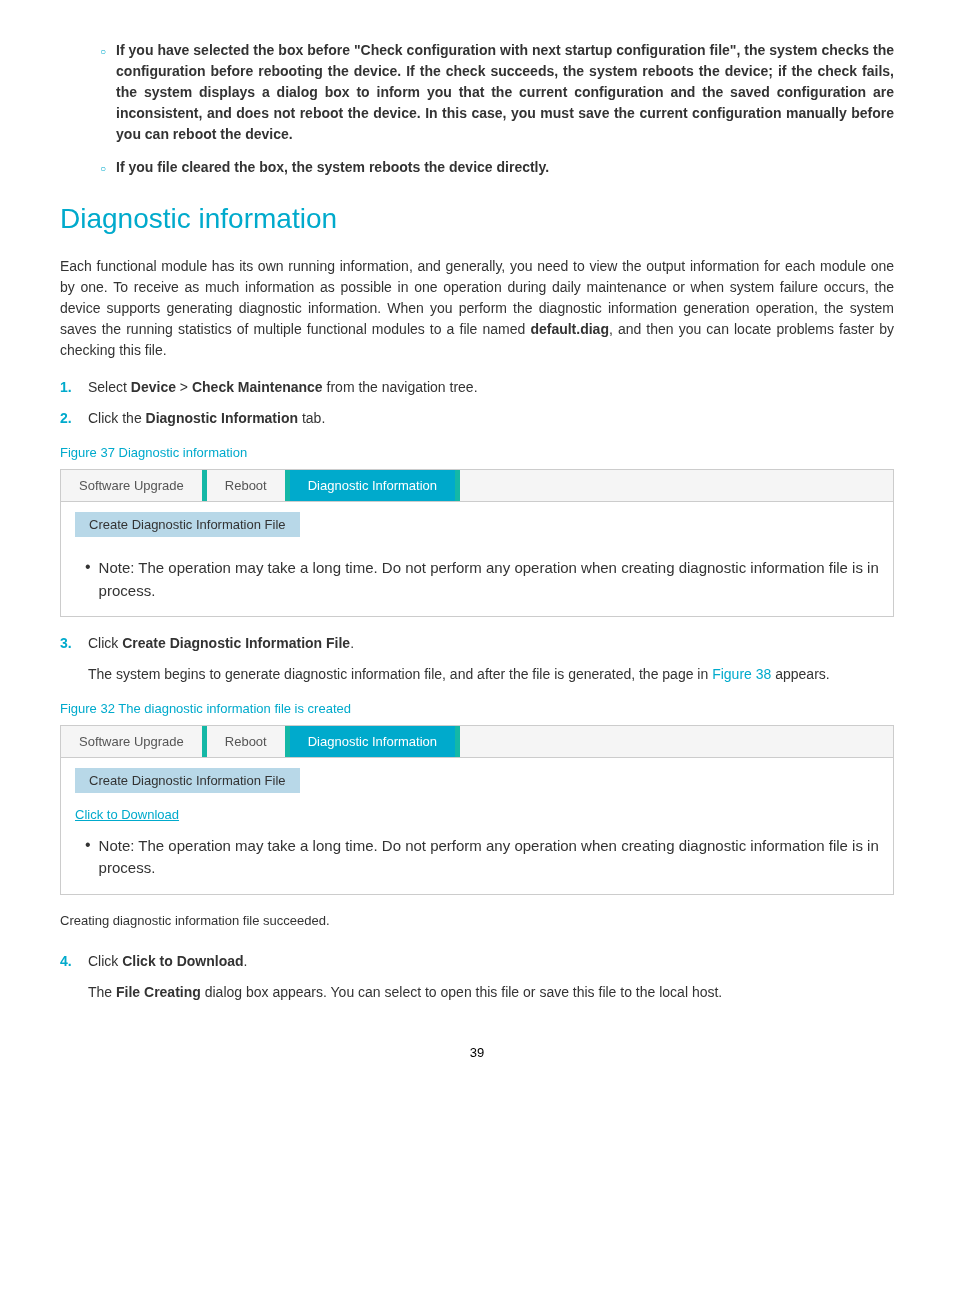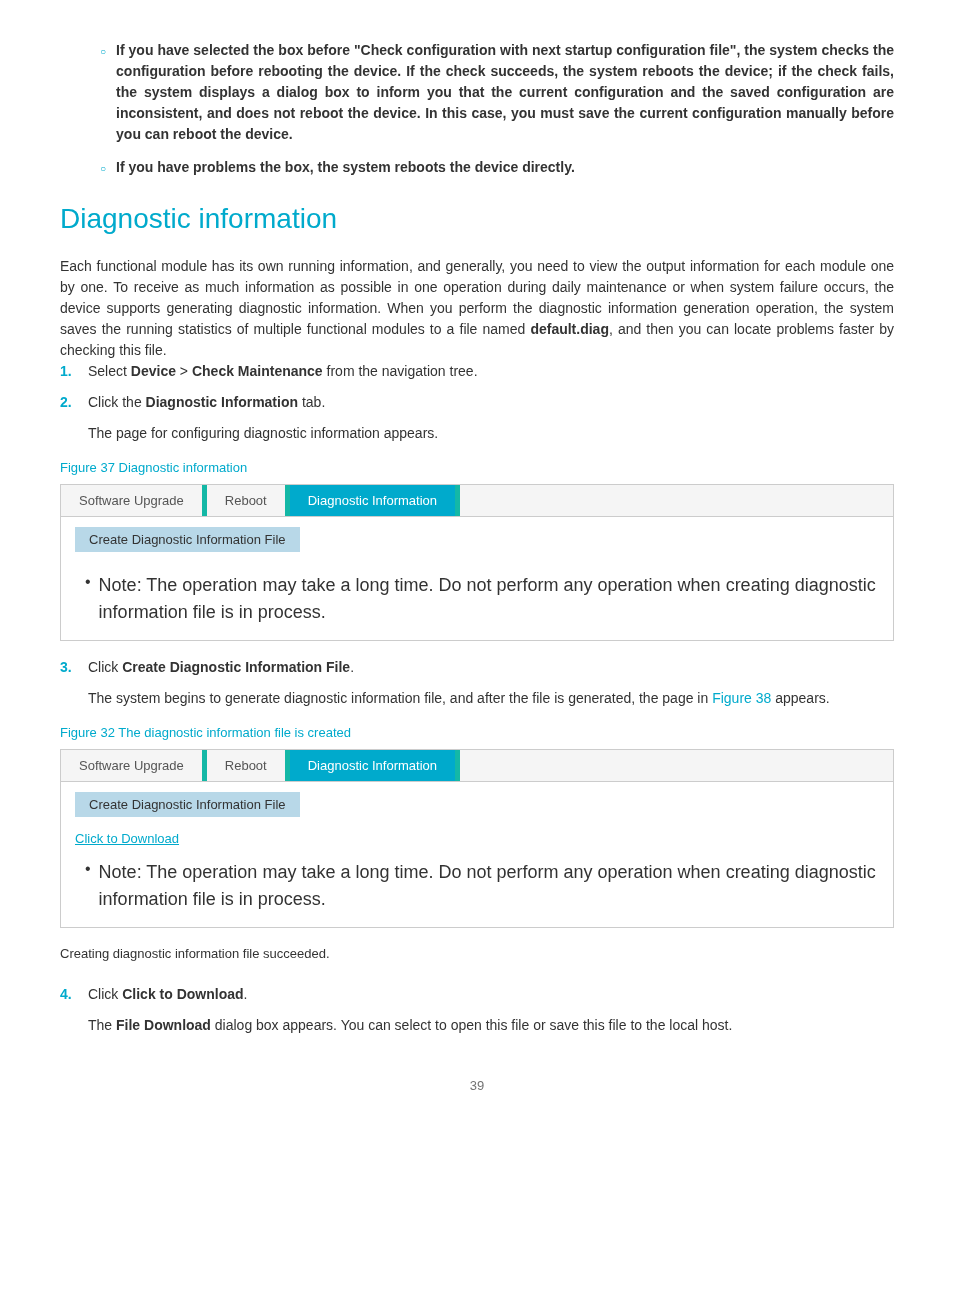--- a/index.html
+++ b/index.html
@@ -42,20 +42,21 @@
     .section-heading {
       font-size: 28px;
       color: #00aacc;
       font-weight: normal;
       margin-bottom: 16px;
       margin-top: 10px;
     }
 
     .body-paragraph {
       text-align: justify;
+      margin-bottom: 16px;
       margin-left: 0;
     }
 
     .numbered-list {
       margin-left: 0;
       margin-bottom: 10px;
     }
 
     .numbered-item {
       display: flex;
@@ -136,21 +137,21 @@
       margin-left: 10px;
     }
 
     .note-bullet {
       font-size: 16px;
       margin-right: 8px;
       margin-top: -2px;
     }
 
     .note-text {
-      font-size: 18px;
+      font-size: 15px;
       color: #333;
     }
 
     .click-download-link {
       color: #00aacc;
       text-decoration: underline;
       cursor: pointer;
       display: block;
       margin-bottom: 10px;
       font-size: 13px;
@@ -158,21 +159,21 @@
 
     .success-text {
       font-size: 13px;
       color: #333;
       margin-top: 8px;
     }
 
     .page-number {
       text-align: center;
       margin-top: 40px;
-      color: #737373;
+      color: #000000;
       font-size: 13px;
     }
 
     strong {
       font-weight: bold;
     }
 
     .cyan-link {
       color: #00aacc;
       text-decoration: none;
@@ -185,21 +186,21 @@
 
 
 
 <div class="bullet-section">
   <div class="bullet-item">
     <span class="bullet-icon">○</span>
     <span class="bullet-text">If you have selected the box before "Check configuration with next startup configuration file", the system checks the configuration before rebooting the device. If the check succeeds, the system reboots the device; if the check fails, the system displays a dialog box to inform you that the current configuration and the saved configuration are inconsistent, and does not reboot the device. In this case, you must save the current configuration manually before you can reboot the device.</span>
   </div>
   <div class="bullet-item">
     <span class="bullet-icon">○</span>
-    <span class="bullet-text">If you have problems the box, the system reboots the device directly.</span>
+    <span class="bullet-text">If you file cleared the box, the system reboots the device directly.</span>
   </div>
 </div>
 
 
 <h2 class="section-heading">Diagnostic information</h2>
 
 
 <p class="body-paragraph">
   Each functional module has its own running information, and generally, you need to view the output information for each module one by one. To receive as much information as possible in one operation during daily maintenance or when system failure occurs, the device supports generating diagnostic information. When you perform the diagnostic information generation operation, the system saves the running statistics of multiple functional modules to a file named <strong>default.diag</strong>, and then you can locate problems faster by checking this file.
 </p>
@@ -215,21 +216,20 @@
 </div>
 
 
 <div class="numbered-list">
   <div class="numbered-item">
     <span class="numbered-label">2.</span>
     <span class="numbered-content">
       Click the <strong>Diagnostic Information</strong> tab.
     </span>
   </div>
-  <div class="sub-text">The page for configuring diagnostic information appears.</div>
 </div>
 
 
 <div class="figure-label">Figure 37 Diagnostic information</div>
 
 
 <div class="figure-box">
   <div class="tab-row">
     <div class="tab">Software Upgrade</div>
     <div class="tab">Reboot</div>
@@ -283,21 +283,21 @@
 
 
 <div class="numbered-list">
   <div class="numbered-item">
     <span class="numbered-label">4.</span>
     <span class="numbered-content">
       Click <strong>Click to Download</strong>.
     </span>
   </div>
   <div class="sub-text">
-    The <strong>File Download</strong> dialog box appears. You can select to open this file or save this file to the local host.
+    The <strong>File Creating</strong> dialog box appears. You can select to open this file or save this file to the local host.
   </div>
 </div>
 
 
 <div class="page-number">39</div>
 
 
 
 
 </body></html>

